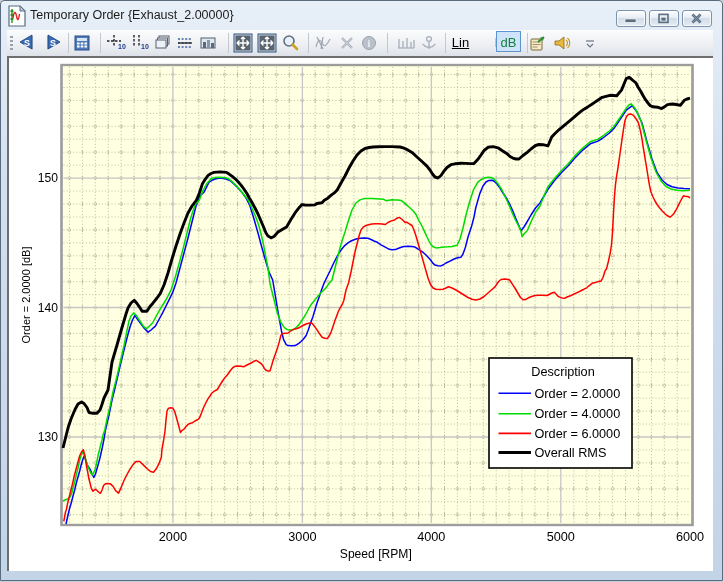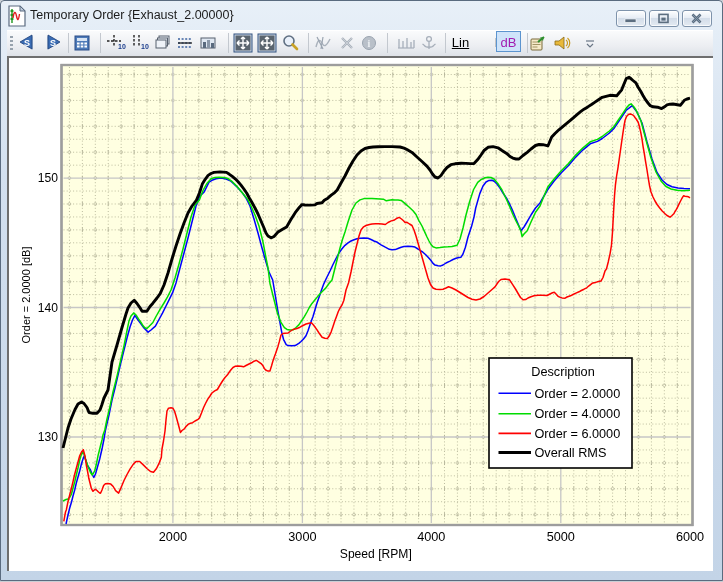--- a/index.html
+++ b/index.html
@@ -121,21 +121,21 @@
       <path d="M3 14V5m4 9V7m4 7V4m4 10V8m3 6V6" stroke="#a7afba" stroke-width="1.3"></path>
       <path d="M2 14h16" stroke="#a7afba" stroke-width="1.2"></path>
     </svg>
 <svg style="position:absolute;left:420px;top:34px;width:18px;height:18px;" viewBox="0 0 18 18">
       <circle cx="9" cy="5" r="2.4" fill="none" stroke="#a7afba" stroke-width="1.3"></circle>
       <path d="M9 7.5V15M4 11c1.5 3 8.5 3 10 0M4 11l-1.5-1M14 11l1.5-1" stroke="#a7afba" stroke-width="1.3" fill="none"></path>
     </svg>
 <div style="position:absolute;left:445px;top:33px;width:1px;height:20px;background:#c3c8cf;"></div>
 <div style="position:absolute;left:448px;top:34px;width:25px;height:17px;font:13px 'Liberation Sans',sans-serif;color:#000;text-align:center;line-height:17px;text-decoration:underline;">Lin</div>
 <div style="position:absolute;left:492px;top:34px;width:27px;height:17px;font:13px 'Liberation Sans',sans-serif;color:#000;text-align:center;line-height:17px;">Log</div>
-<div style="position:absolute;left:496px;top:31px;width:25px;height:21px;font:13px 'Liberation Sans',sans-serif;color:#a21caf;text-align:center;line-height:21px;background:#cfe4fa;border:1px solid #5c94cf;">dB</div>
+<div style="position:absolute;left:496px;top:31px;width:25px;height:21px;font:13px 'Liberation Sans',sans-serif;color:#15803d;text-align:center;line-height:21px;background:#cfe4fa;border:1px solid #5c94cf;">dB</div>
 <div style="position:absolute;left:527px;top:33px;width:1px;height:20px;background:#c3c8cf;"></div>
 <svg style="position:absolute;left:528px;top:34px;width:20px;height:18px;" viewBox="0 0 20 18">
       <rect x="3" y="5" width="11" height="11" fill="#f5e9c8" stroke="#7a6a3a" rx="1"></rect>
       <path d="M4.5 8h8M4.5 10.5h8M4.5 13h5" stroke="#9a8a5a" stroke-width="0.9"></path>
       <path d="M10 8l6-5" stroke="#2f8f2f" stroke-width="2"></path>
       <path d="M16 3l-4 .5L15 7z" fill="#2f8f2f"></path>
     </svg>
 <svg style="position:absolute;left:552px;top:34px;width:20px;height:18px;" viewBox="0 0 20 18">
       <polygon points="3,7 7,7 12,3 12,15 7,11 3,11" fill="#e8b83a" stroke="#8a6a14" stroke-width="0.8"></polygon>
       <path d="M14 6c2 1.5 2 4.5 0 6M15.5 4c3 2.5 3 7.5 0 10" stroke="#c89a20" stroke-width="1.2" fill="none"></path>

